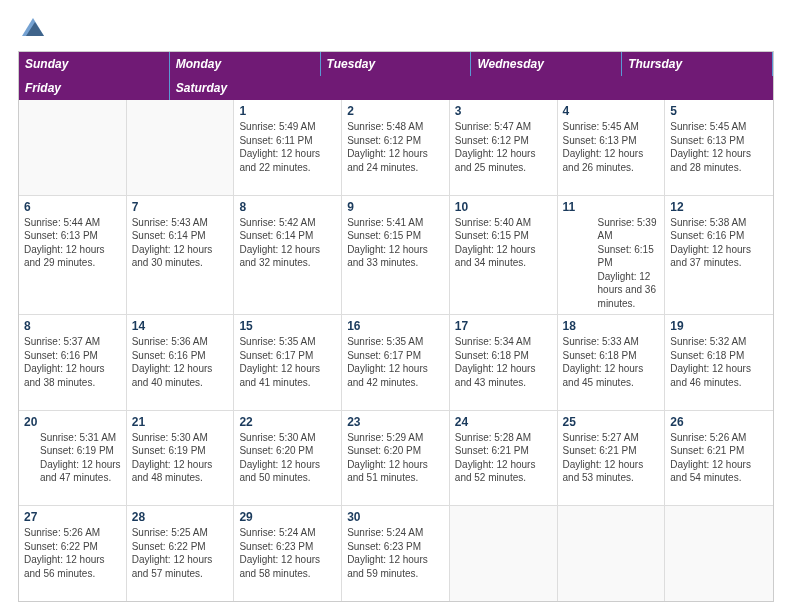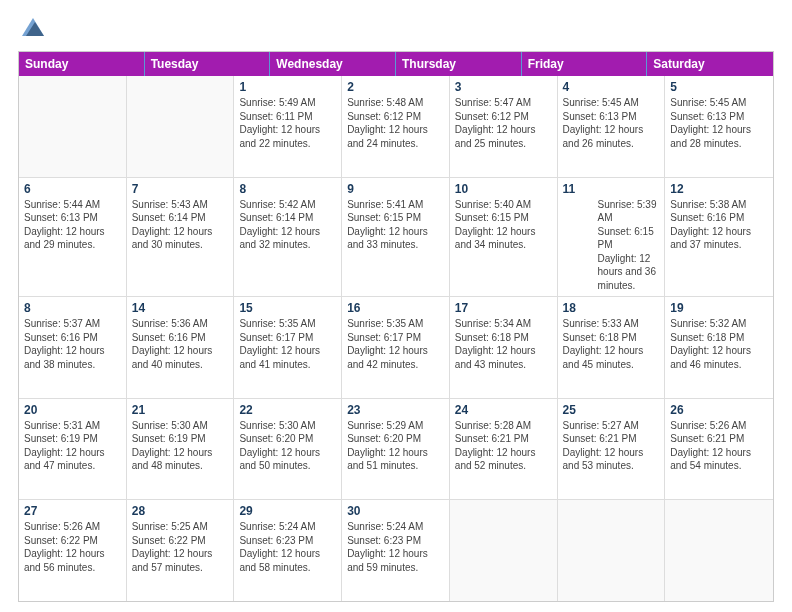--- a/index.html
+++ b/index.html
@@ -59,22 +59,23 @@
       color: #333;
     }
     .calendar {
       flex: 1;
       display: flex;
       flex-direction: column;
       border: 1px solid #ccc;
     }
     .calendar-header {
       display: grid;
-      grid-template-columns: repeat(6, 1fr);
-      background: #a21caf;
+      grid-template-columns: repeat(5, 1fr);
+      background: #701a75;
+      font-style: italic;
     }
     .day-header {
       color: #fff;
       font-size: 12px;
       font-weight: bold;
       padding: 5px 6px;
       text-align: left;
       border-right: 1px solid #5a9ad4;
     }
     .day-header:last-child { border-right: none; }
@@ -133,20 +134,21 @@
     </div>
     <div class="title-section">
       <div class="month-title"></div>
       <div class="location"></div>
     </div>
   </div>
 
   <div class="calendar">
     <div class="calendar-header">
     <div class="day-header">Sunday</div>
+        <div class="day-header">Monday</div>
         <div class="day-header">Tuesday</div>
         <div class="day-header">Wednesday</div>
         <div class="day-header">Thursday</div>
         <div class="day-header">Friday</div>
         <div class="day-header">Saturday</div>
       </div>
     <div class="calendar-body">
     <div class="calendar-row">
           <div class="cell empty"></div>
           <div class="cell empty"></div>
@@ -265,21 +267,21 @@
           <div class="cell">
             <div class="cell-day">19</div>
             <div class="cell-info" style="white-space: pre-line;">Sunrise: 5:32 AM
 Sunset: 6:18 PM
 Daylight: 12 hours and 46 minutes.</div>
           </div>
         </div>
         <div class="calendar-row">
           <div class="cell">
             <div class="cell-day">20</div>
-            <div class="cell-info" style="white-space: pre-line;">Sunrise: 5:31 AM
+            <div class="cell-info" style="white-space: pre-line; margin-left: 16px;">Sunrise: 5:31 AM
 Sunset: 6:19 PM
 Daylight: 12 hours and 47 minutes.</div>
           </div>
           <div class="cell">
             <div class="cell-day">21</div>
             <div class="cell-info" style="white-space: pre-line;">Sunrise: 5:30 AM
 Sunset: 6:19 PM
 Daylight: 12 hours and 48 minutes.</div>
           </div>
           <div class="cell">

